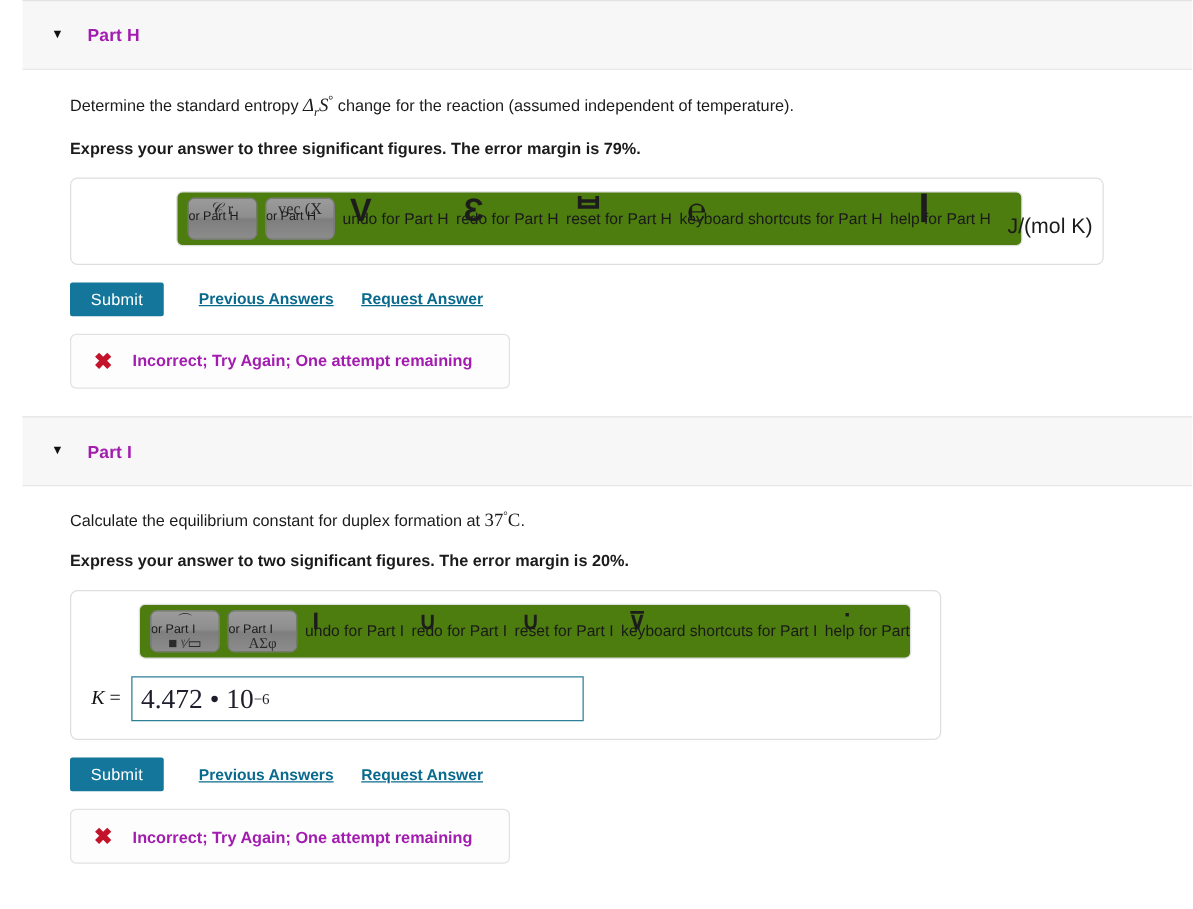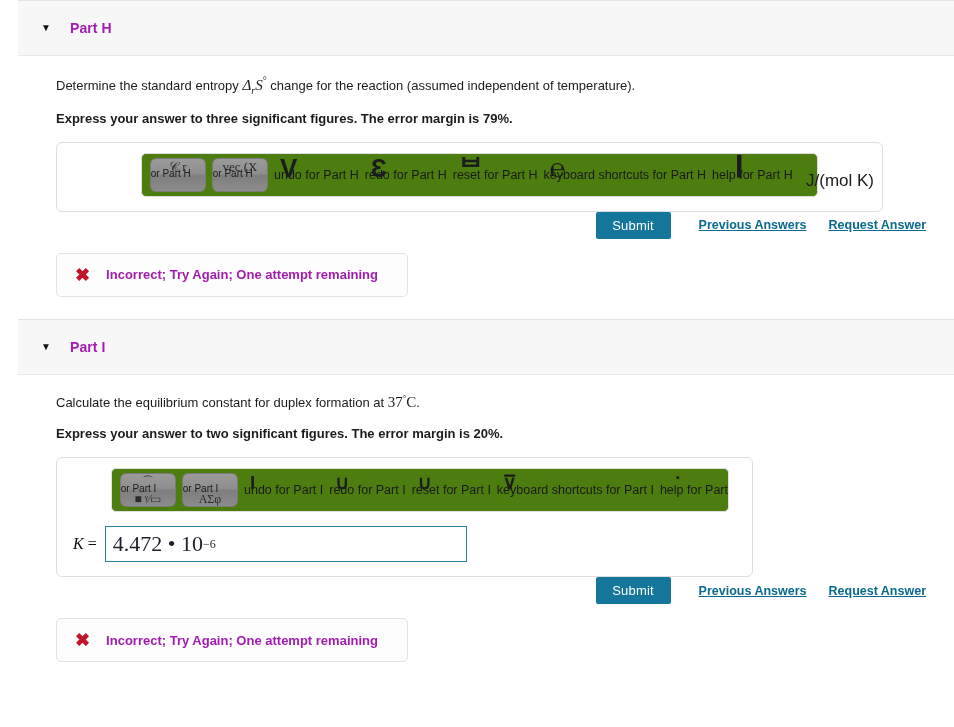--- a/index.html
+++ b/index.html
@@ -208,21 +208,21 @@
     bottom: 20px;
     font-family: "Liberation Sans", sans-serif;
     font-size: 17px;
     color: #1b1b1b;
   }
 
   
   .submit-row {
     display: flex;
     align-items: center;
-    justify-content: flex-end;
+    margin-top: 14px;
   }
   .submit-btn {
     background: #14769a;
     color: #ffffff;
     border: none;
     border-radius: 2px;
     font-family: "Liberation Sans", sans-serif;
     font-size: 13px;
     font-weight: normal;
     width: 75px;

